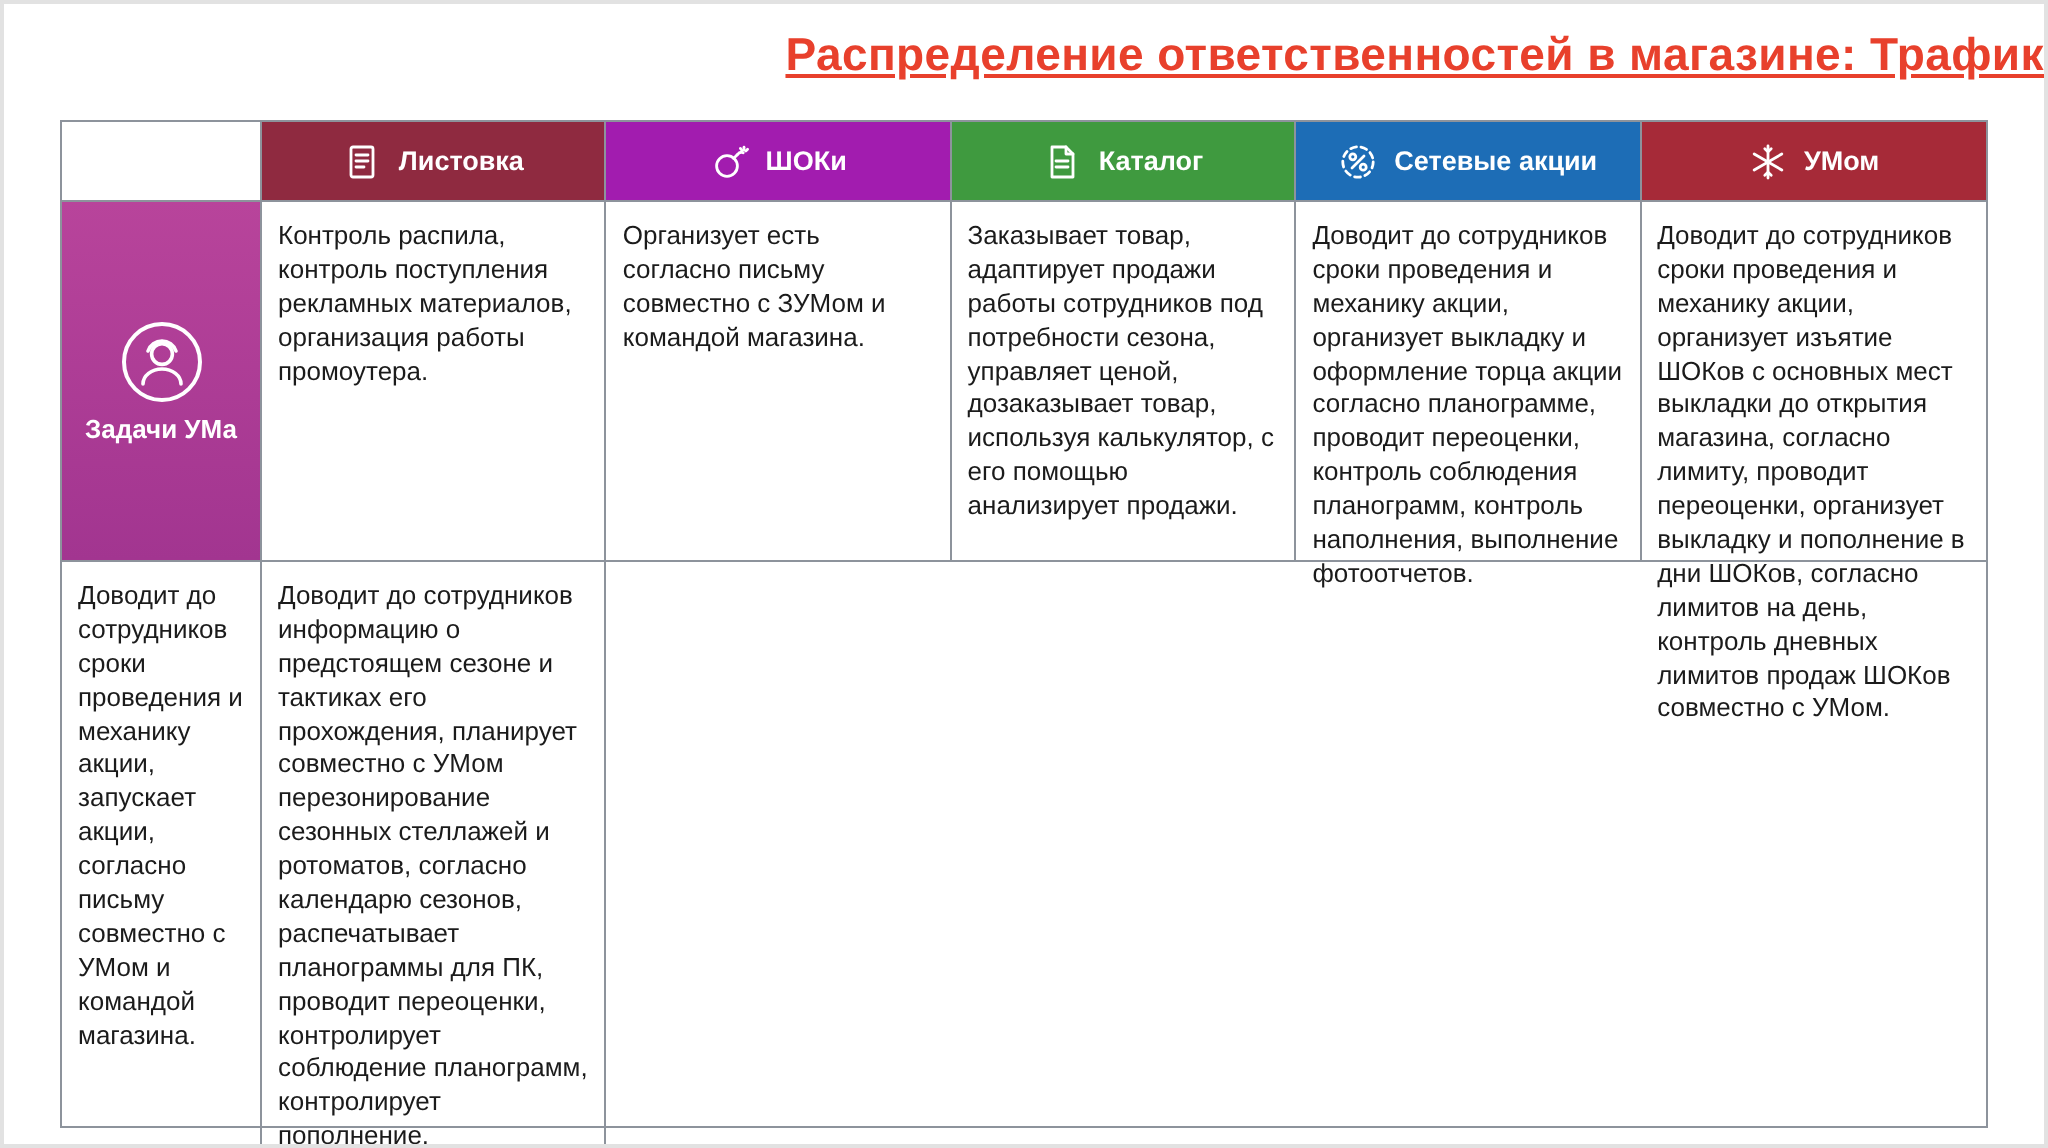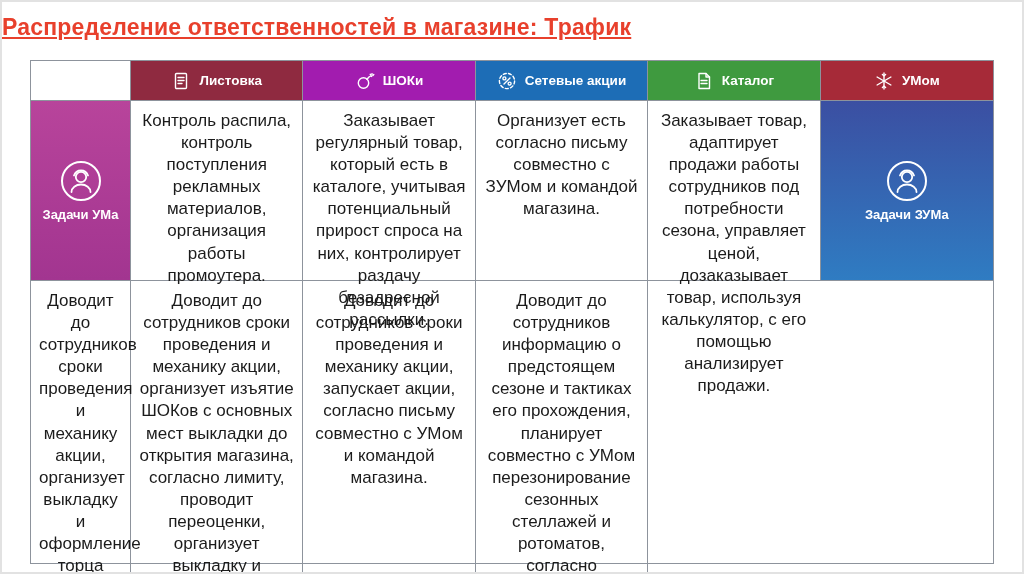--- a/index.html
+++ b/index.html
@@ -8,21 +8,21 @@
     width:1024px;height:574px;
     box-sizing:border-box;
     background:#ffffff;
     border:2px solid #e2e2e2;
     font-family:"Liberation Sans", sans-serif;
     overflow:hidden;
   }
   .title{
     margin:0;
     position:absolute;top:12px;left:0;right:0;
-    text-align:left;
+    text-align:right;
     font-size:23px;font-weight:bold;
     text-decoration:underline;
     letter-spacing:0.2px;
   }
   .table{
     position:absolute;left:28px;right:28px;top:58px;bottom:8px;
     display:grid;
     grid-template-columns:100px repeat(5,1fr);
     grid-template-rows:40px 180px 1fr;
     border:1px solid #8d939c;
@@ -46,23 +46,22 @@
   .hicon svg{width:20px;height:20px;}
   .rowhead{
     display:flex;flex-direction:column;align-items:center;justify-content:center;
     gap:4px;color:#ffffff;
   }
   .rowlabel{font-weight:bold;font-size:13px;text-align:center;}
   .picon{display:inline-flex;width:44px;height:44px;}
   .picon svg{width:44px;height:44px;}
   .body{
     padding:9px 8px;
-    font-size:17px;line-height:1.3;
+    font-size:13px;line-height:1.3;
     color:#1b1b1b;
-    text-align:center;
   }
 </style>
 </head>
 <body>
 
 <div class="slide">
 
   <h1 class="title" style="color: rgb(232, 64, 44);">Распределение ответственностей в магазине: Трафик</h1>
 
   <div class="table">
@@ -88,42 +87,42 @@
           <line x1="11.8" y1="8.2" x2="13.6" y2="6.4"></line>
           <path d="M13.6 6.4 Q15 4.6 16.6 5.4"></path>
           <line x1="17" y1="2.6" x2="17" y2="4"></line>
           <line x1="15.2" y1="3.2" x2="16" y2="4.2"></line>
           <line x1="18.8" y1="3.6" x2="17.9" y2="4.5"></line>
         </svg>
       </span>
       <span class="hlabel">ШОКи</span>
     </div>
 
+    <div class="cell head" style="background: rgb(63, 154, 63);">
+      <span class="hicon">
+        <svg viewBox="0 0 20 20" fill="none" stroke="#ffffff" stroke-width="1.4" stroke-linecap="round" stroke-linejoin="round">
+          <path d="M5 2.5 h7 l3.5 3.5 V17.5 H5 Z"></path>
+          <path d="M12 2.5 V6 H15.5"></path>
+          <line x1="7" y1="9.5" x2="13" y2="9.5"></line>
+          <line x1="7" y1="12.5" x2="13" y2="12.5"></line>
+        </svg>
+      </span>
+      <span class="hlabel">Каталог</span>
+    </div>
+
     <div class="cell head" style="background: rgb(29, 109, 182);">
       <span class="hicon">
         <svg viewBox="0 0 20 20" fill="none" stroke="#ffffff" stroke-width="1.4" stroke-linecap="round">
           <circle cx="10" cy="10" r="7.6" stroke-dasharray="3 2.3"></circle>
           <line x1="7" y1="13" x2="13" y2="7"></line>
           <circle cx="7.4" cy="7.4" r="1.5"></circle>
           <circle cx="12.6" cy="12.6" r="1.5"></circle>
         </svg>
       </span>
       <span class="hlabel">Сетевые акции</span>
-    </div>
-
-    <div class="cell head" style="background: rgb(63, 154, 63);">
-      <span class="hicon">
-        <svg viewBox="0 0 20 20" fill="none" stroke="#ffffff" stroke-width="1.4" stroke-linecap="round" stroke-linejoin="round">
-          <path d="M5 2.5 h7 l3.5 3.5 V17.5 H5 Z"></path>
-          <path d="M12 2.5 V6 H15.5"></path>
-          <line x1="7" y1="9.5" x2="13" y2="9.5"></line>
-          <line x1="7" y1="12.5" x2="13" y2="12.5"></line>
-        </svg>
-      </span>
-      <span class="hlabel">Каталог</span>
     </div>
 
     <div class="cell head" style="background: rgb(166, 42, 56);">
       <span class="hicon">
         <svg viewBox="0 0 20 20" fill="none" stroke="#ffffff" stroke-width="1.4" stroke-linecap="round">
           <line x1="10" y1="2" x2="10" y2="18"></line>
           <line x1="3.1" y1="6" x2="16.9" y2="14"></line>
           <line x1="3.1" y1="14" x2="16.9" y2="6"></line>
           <path d="M8.4 3.4 L10 4.9 L11.6 3.4"></path>
           <path d="M8.4 16.6 L10 15.1 L11.6 16.6"></path>
@@ -137,34 +136,22 @@
         <svg viewBox="0 0 44 44" fill="none" stroke="#ffffff" stroke-width="2" stroke-linecap="round">
           <circle cx="22" cy="22" r="19"></circle>
           <circle cx="22" cy="18" r="5.2" stroke-width="1.8"></circle>
           <path d="M15 16.5 a7.4 7.4 0 0 1 14 0" stroke-width="1.8"></path>
           <path d="M12.5 33 a9.5 7.5 0 0 1 19 0" stroke-width="1.8"></path>
         </svg>
       </span>
       <span class="rowlabel">Задачи УМа</span>
     </div>
     <div class="cell body">Контроль распила, контроль поступления рекламных материалов, организация работы промоутера.</div>
-    <div class="cell body">Заказывает регулярный товар, который есть в каталоге, учитывая потенциальный прирост спроса на них, контролирует раздачу безадресной рассылки.</div>
     <div class="cell body">Организует есть согласно письму совместно с ЗУМом и командой магазина.</div>
     <div class="cell body">Заказывает товар, адаптирует продажи работы сотрудников под потребности сезона, управляет ценой, дозаказывает товар, используя калькулятор, с его помощью анализирует продажи.</div>
 
-    <div class="cell rowhead" style="background: linear-gradient(rgb(59, 79, 162), rgb(47, 124, 194));">
-      <span class="picon">
-        <svg viewBox="0 0 44 44" fill="none" stroke="#ffffff" stroke-width="2" stroke-linecap="round">
-          <circle cx="22" cy="22" r="19"></circle>
-          <circle cx="22" cy="18" r="5.2" stroke-width="1.8"></circle>
-          <path d="M15 16.5 a7.4 7.4 0 0 1 14 0" stroke-width="1.8"></path>
-          <path d="M12.5 33 a9.5 7.5 0 0 1 19 0" stroke-width="1.8"></path>
-        </svg>
-      </span>
-      <span class="rowlabel">Задачи ЗУМа</span>
-    </div>
     <div class="cell body">Доводит до сотрудников сроки проведения и механику акции, организует выкладку и оформление торца акции согласно планограмме, проводит переоценки, контроль соблюдения планограмм, контроль наполнения, выполнение фотоотчетов.</div>
     <div class="cell body">Доводит до сотрудников сроки проведения и механику акции, организует изъятие ШОКов с основных мест выкладки до открытия магазина, согласно лимиту, проводит переоценки, организует выкладку и пополнение в дни ШОКов, согласно лимитов на день, контроль дневных лимитов продаж ШОКов совместно с УМом.</div>
     <div class="cell body">Доводит до сотрудников сроки проведения и механику акции, запускает акции, согласно письму совместно с УМом и командой магазина.</div>
     <div class="cell body">Доводит до сотрудников информацию о предстоящем сезоне и тактиках его прохождения, планирует совместно с УМом перезонирование сезонных стеллажей и ротоматов, согласно календарю сезонов, распечатывает планограммы для ПК, проводит переоценки, контролирует соблюдение планограмм, контролирует пополнение.</div>
 
   </div>
 </div>
 
 </body></html>

